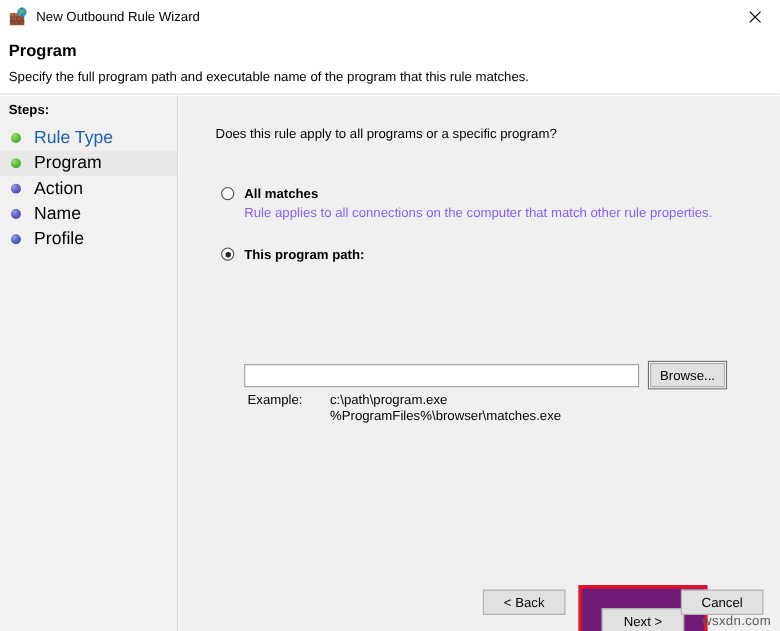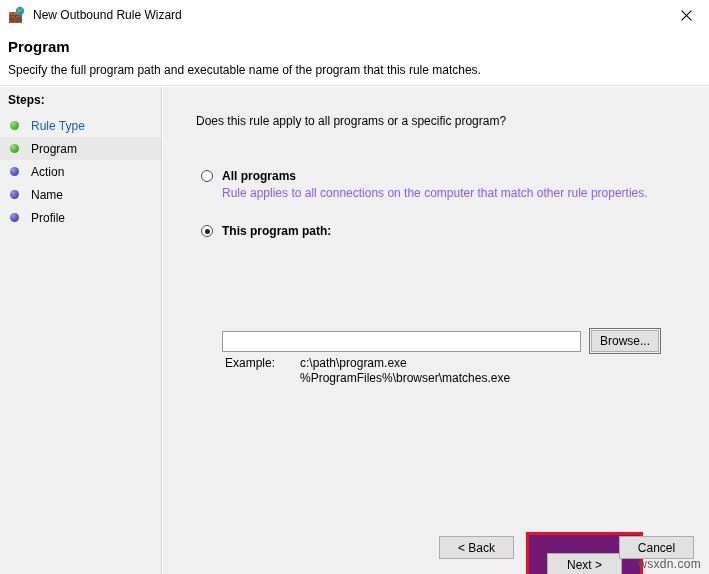--- a/index.html
+++ b/index.html
@@ -120,21 +120,21 @@
     border-radius: 50%;
     flex: none;
     margin-right: 12px;
   }
   .bullet.done {
     background: radial-gradient(circle at 33% 30%, #9ee07e 0%, #58c03a 45%, #2f8b1b 100%);
   }
   .bullet.pending {
     background: radial-gradient(circle at 33% 30%, #9a9ee4 0%, #5c62c9 45%, #343a9b 100%);
   }
-  .step-label { font-size: 12px; color: #000000; line-height: 14px; }
+  .step-label { font-size: 16px; color: #000000; line-height: 14px; }
   .step-label.link { color: #1a5fb4; }
 
   .main {
     position: absolute;
     left: 163px; top: 87px;
     width: 616px;
     height: 487px;
     background: #f0f0f0;
   }
 
@@ -361,21 +361,21 @@
     </div>
   </div>
 
   <div class="main">
 
     <div class="question">Does this rule apply to all programs or a specific program?</div>
 
     <div class="option" style="top:82px;">
       <div class="option-row">
         <span class="radio"></span>
-        <span class="option-label">All programs</span>
+        <span class="option-label">All matches</span>
       </div>
       <div class="option-desc">Rule applies to all connections on the computer that match other rule properties.</div>
     </div>
 
     <div class="option" style="top:137px;">
       <div class="option-row">
         <span class="radio checked"></span>
         <span class="option-label">This program path:</span>
       </div>
     </div>

